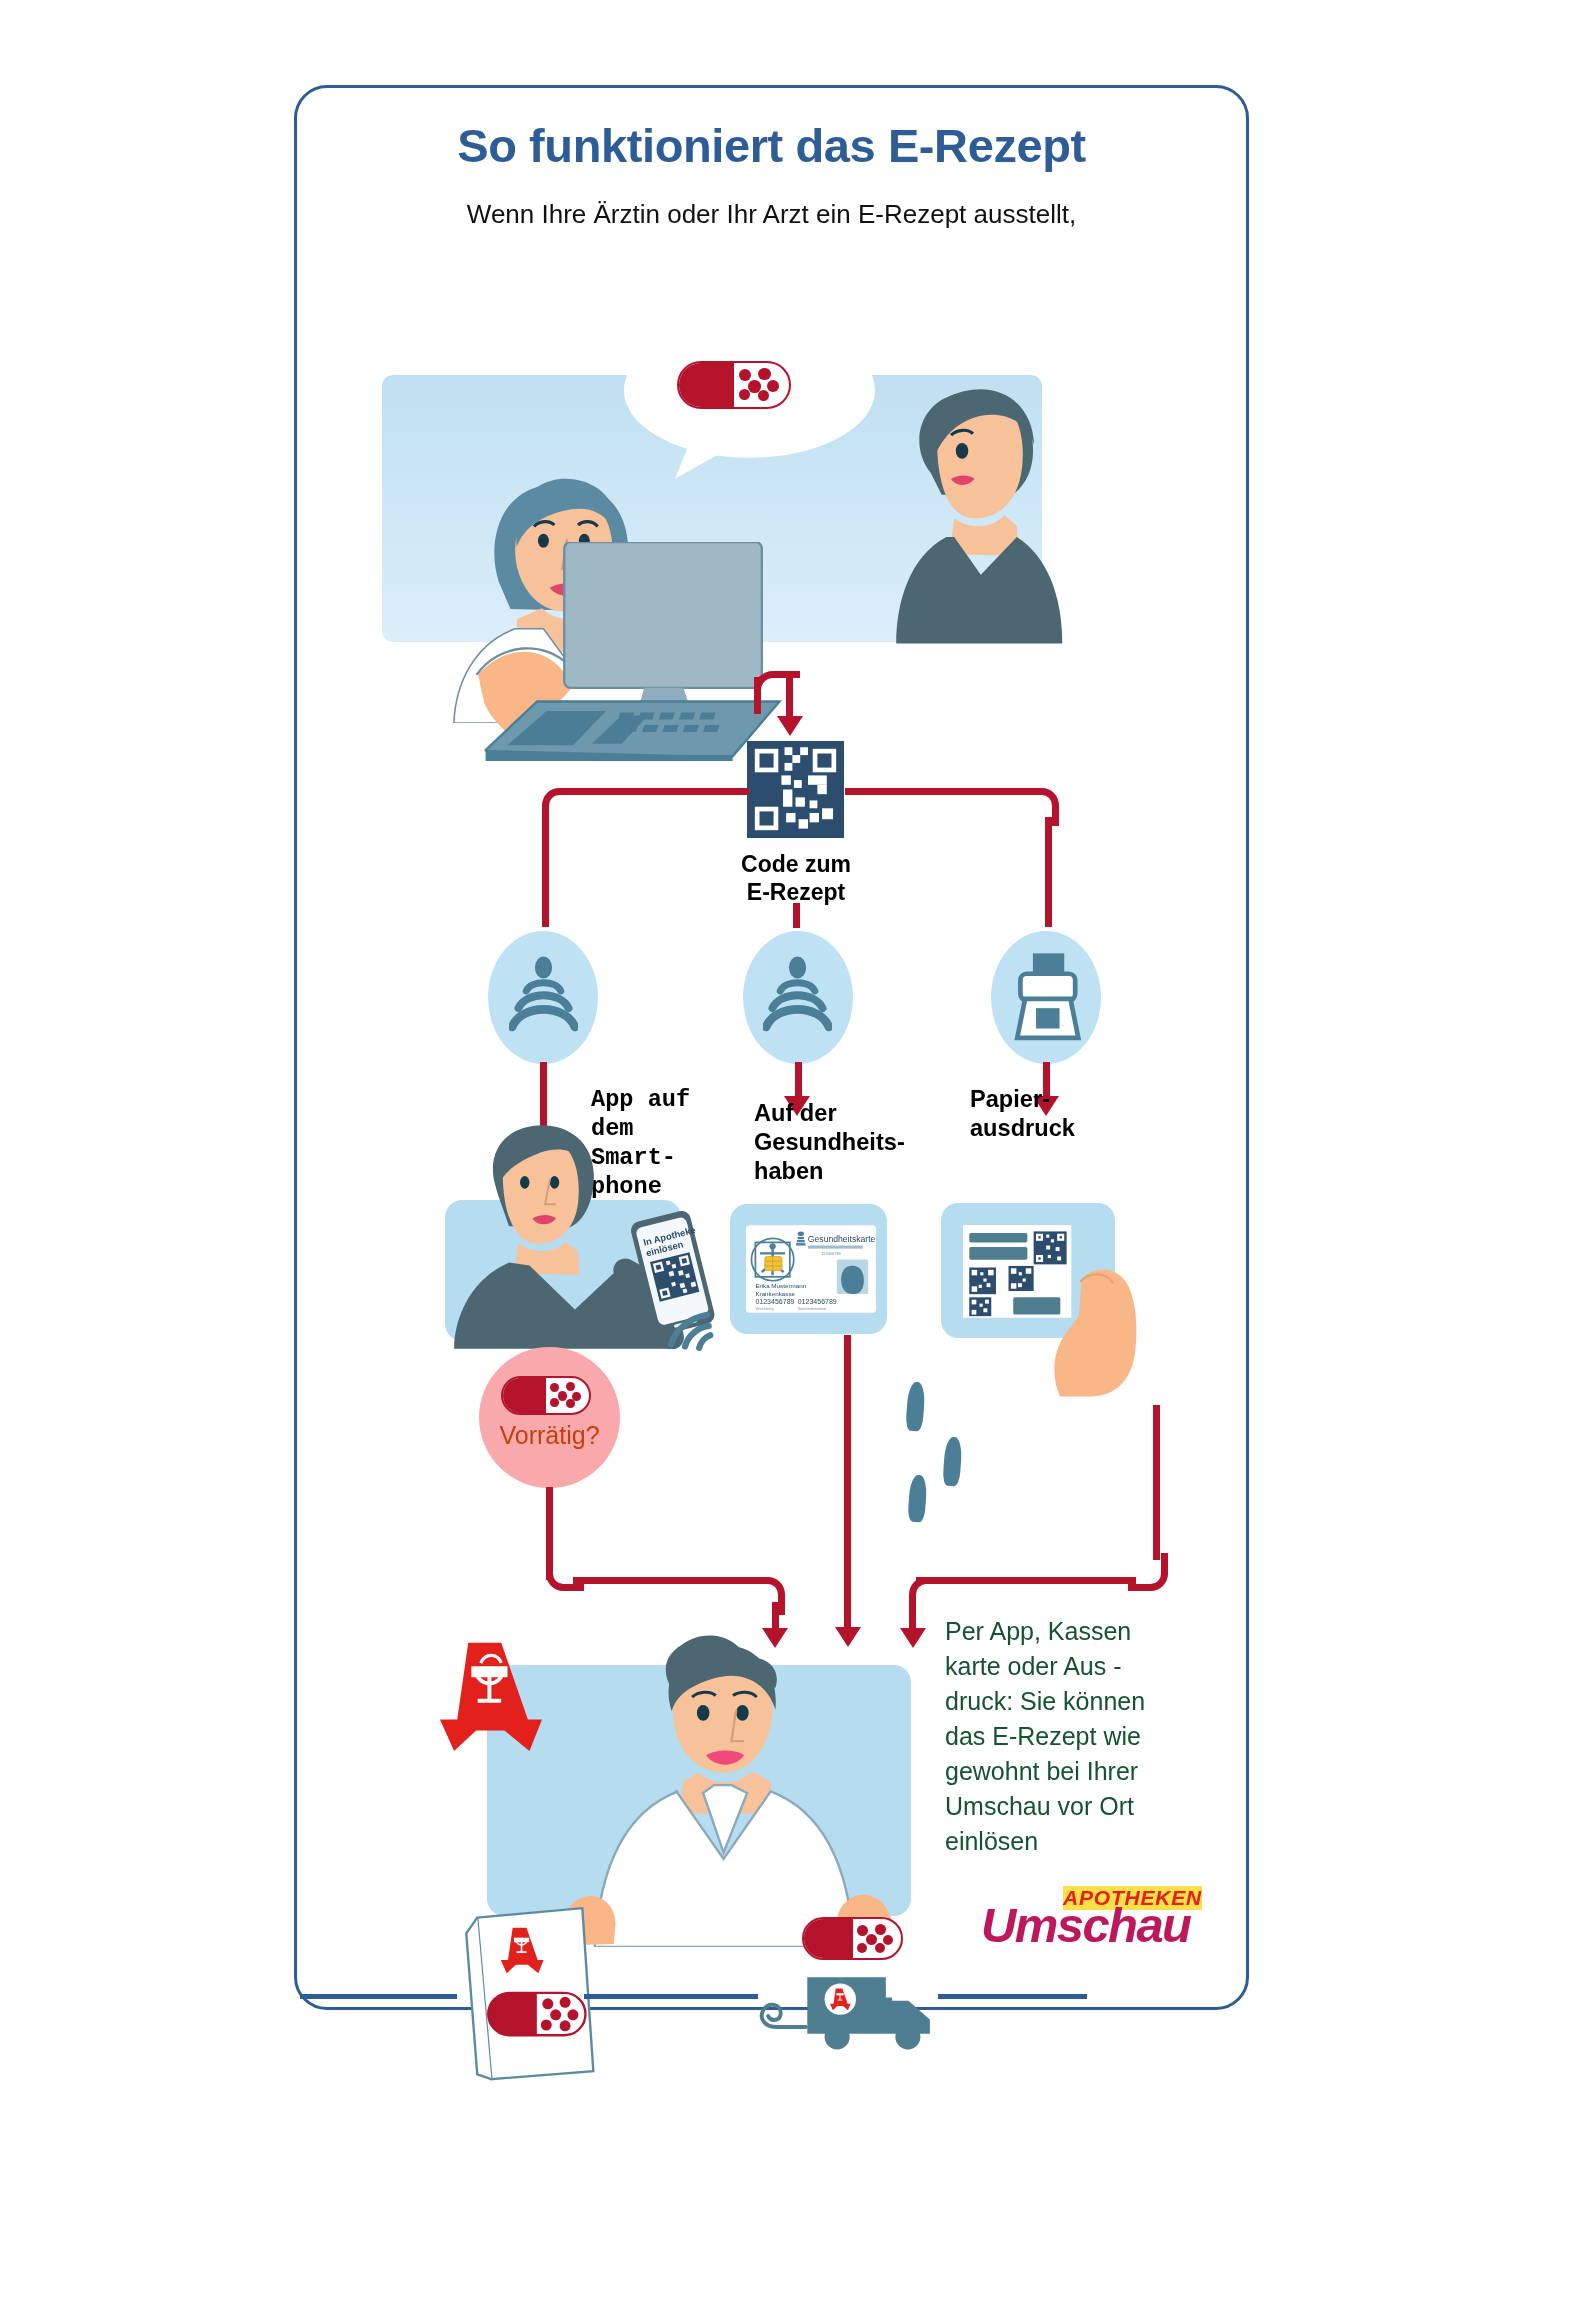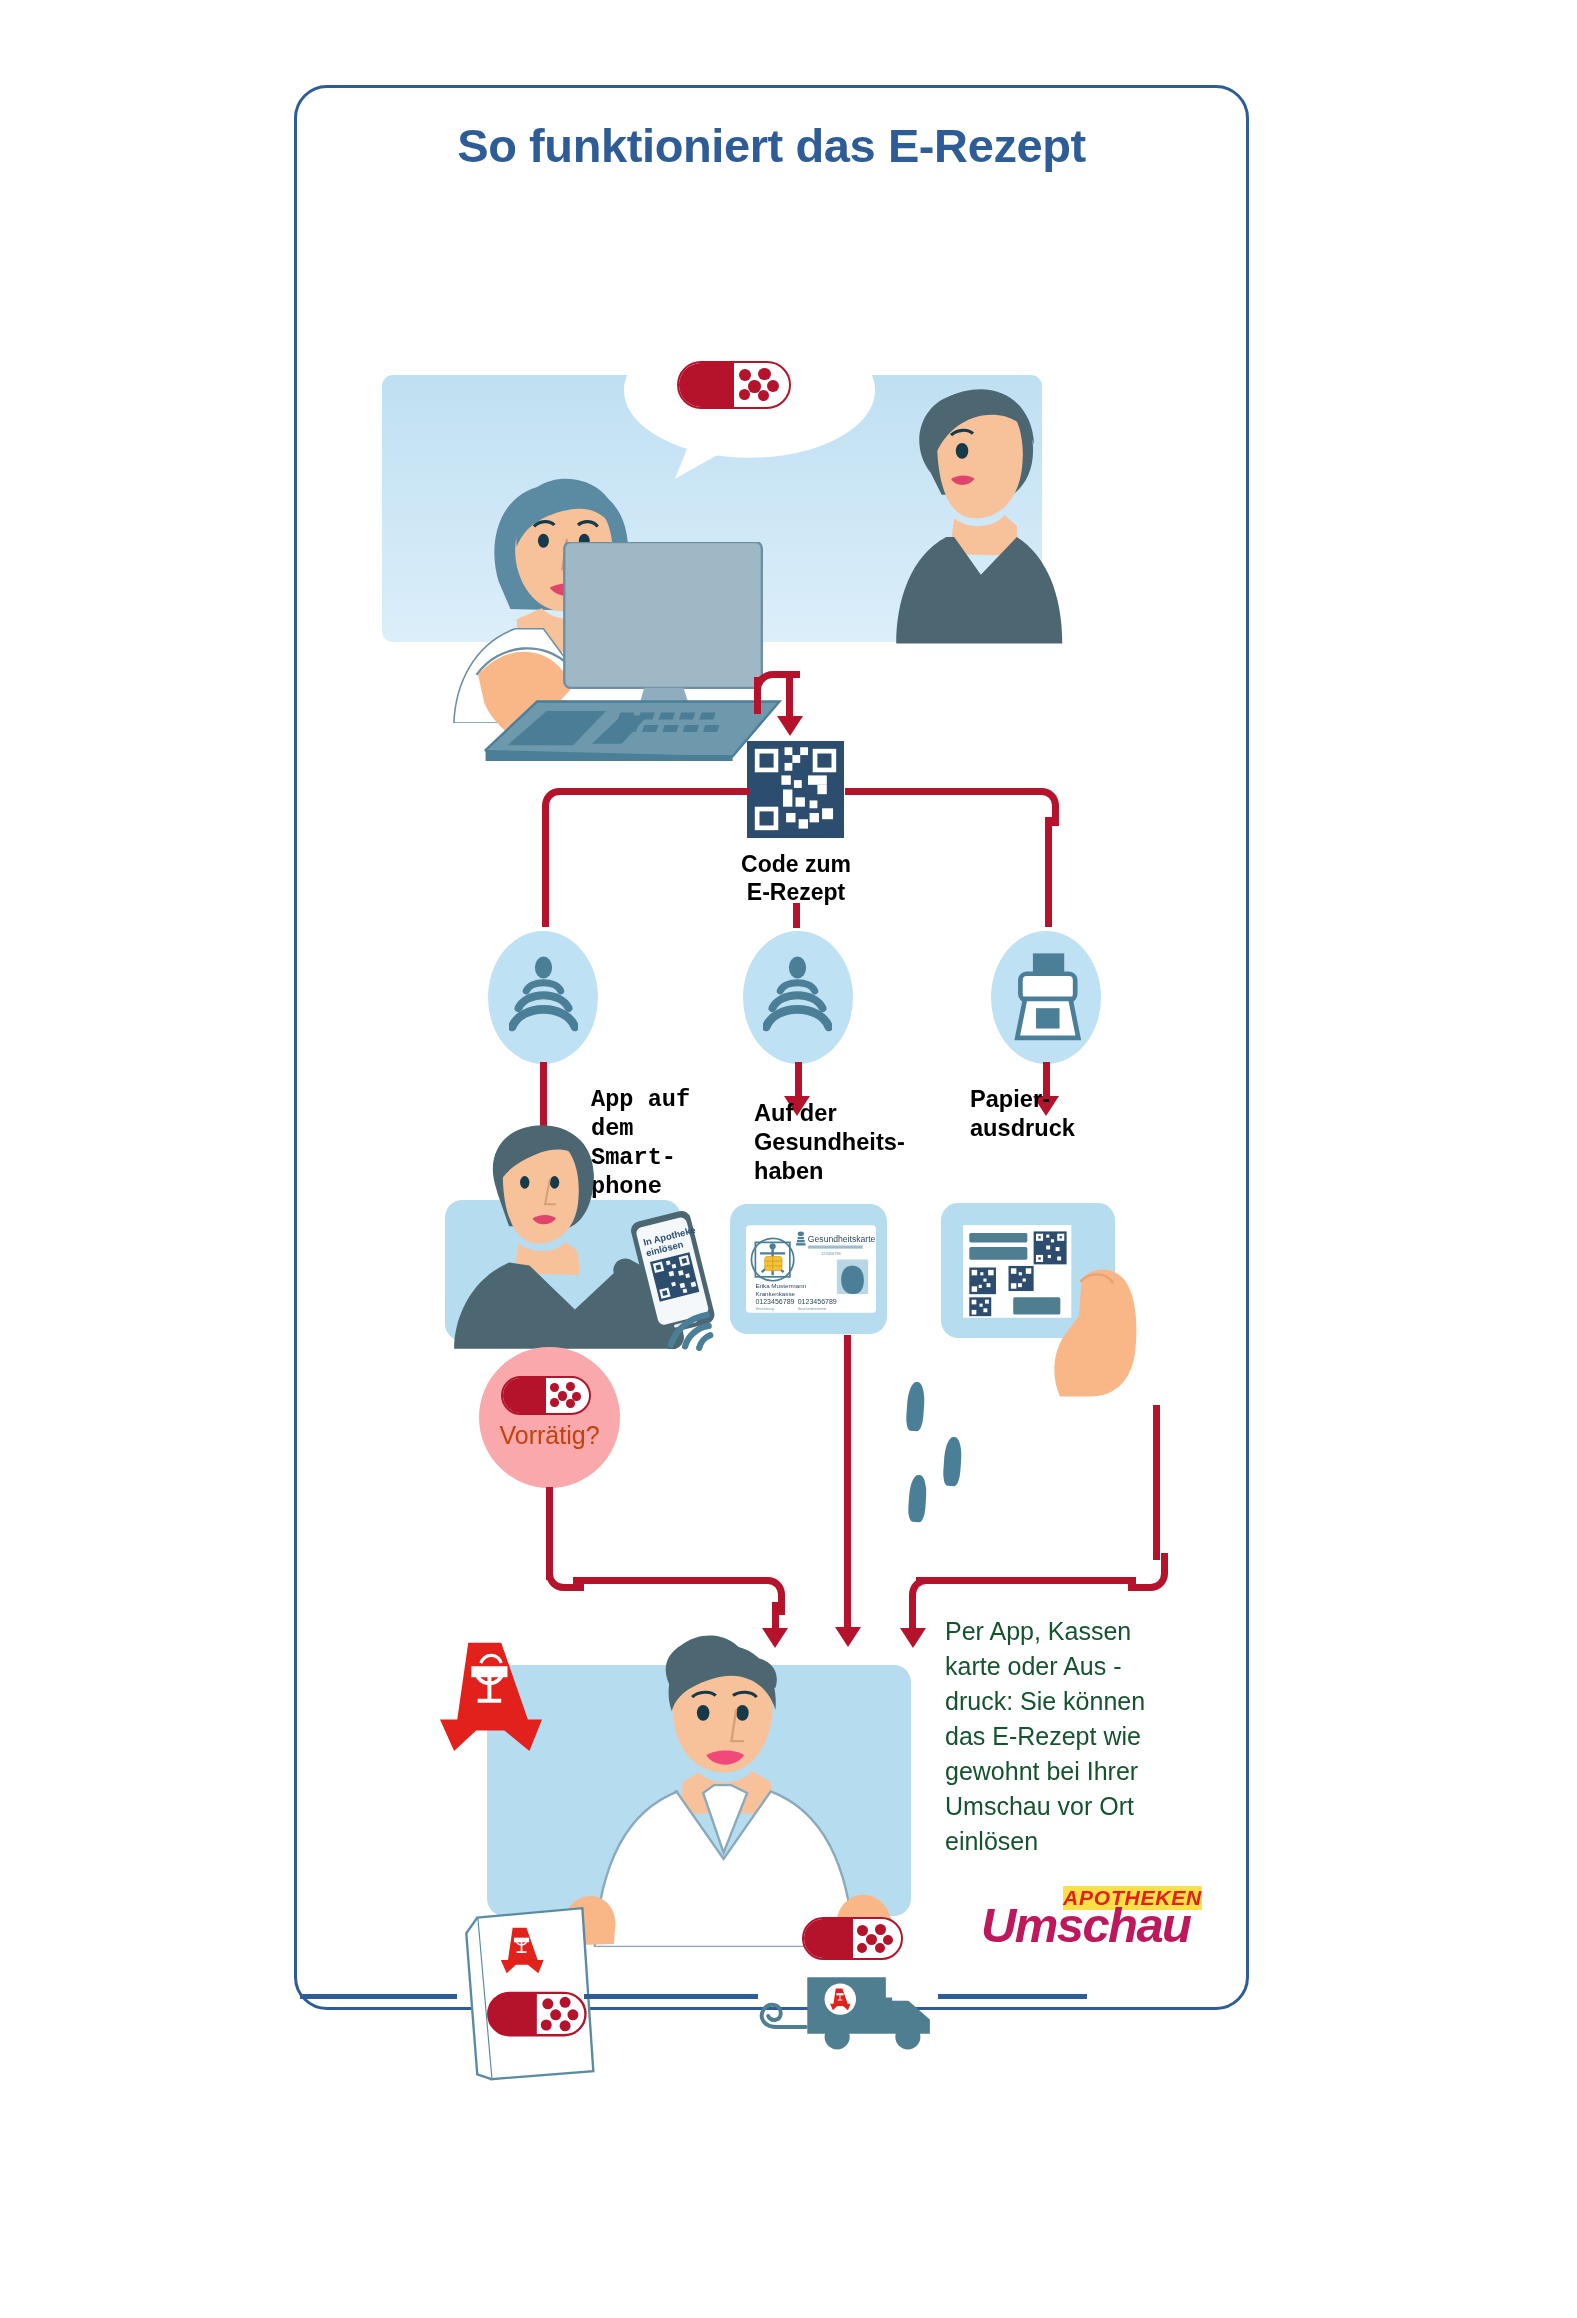--- a/index.html
+++ b/index.html
@@ -54,20 +54,21 @@
   .pill .dot{position:absolute;background:#b5132c;border-radius:50%;}
   .footprint{position:absolute;background:#4a7f97;border-radius:45% 45% 30% 30%;}
 </style>
 </head>
 <body>
 
 <div id="frame"></div>
 
 <div id="title">So funktioniert das E-Rezept</div>
 <div id="sub">
+  <div>Wenn Ihre Ärztin oder Ihr Arzt ein E-Rezept ausstellt,</div>
 </div>
 
 <div class="panelgrad" style="left:382px;top:375px;width:660px;height:267px;"></div>
 
 <svg class="abs" style="left:620px;top:318px;width:259px;height:165px;" viewBox="0 0 330 210">
   <ellipse cx="165" cy="92" rx="160" ry="86" fill="#ffffff"></ellipse>
   <path d="M92 150 L70 205 L135 168 Z" fill="#ffffff"></path>
 </svg>
 
 <div class="pill" style="left:677px;top:361px;width:110px;height:44px;">

